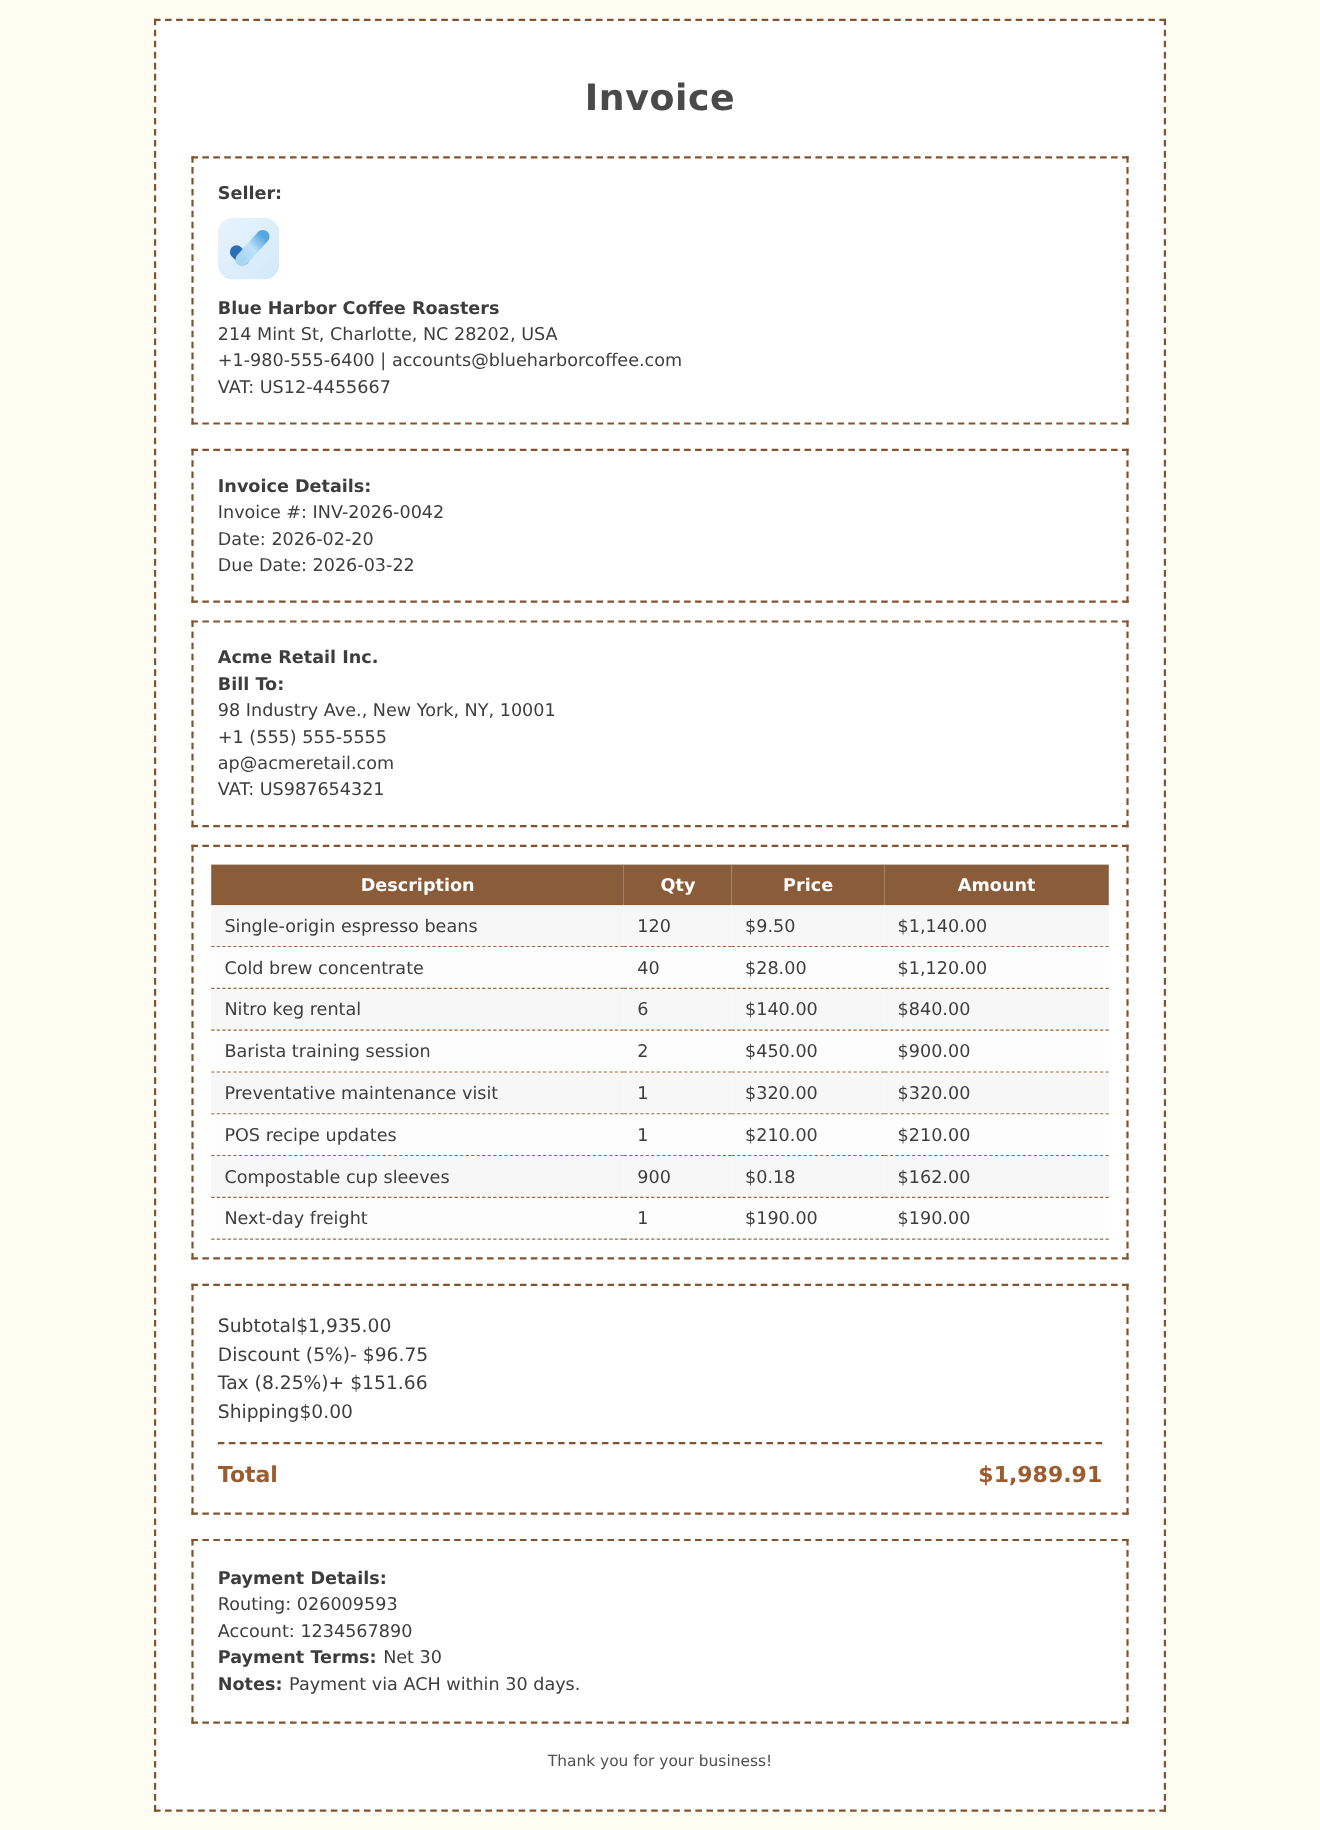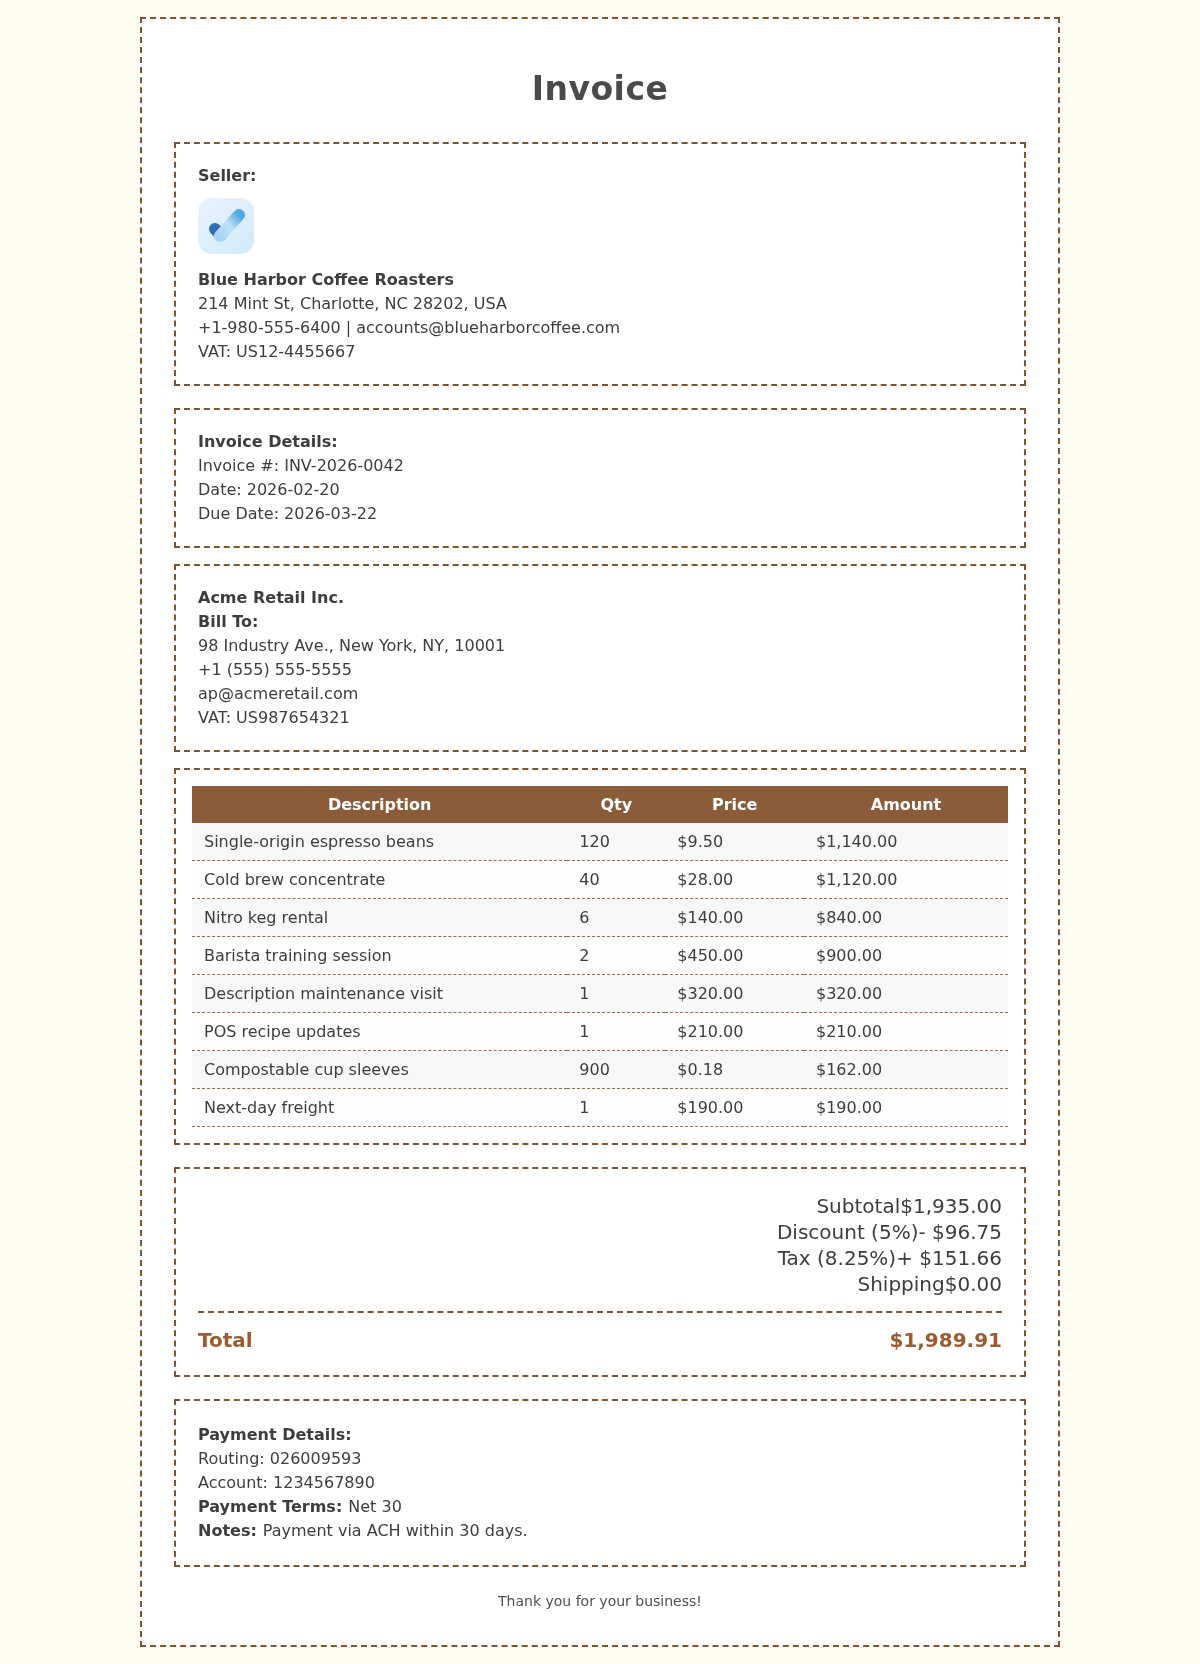--- a/index.html
+++ b/index.html
@@ -67,22 +67,22 @@
   table.items tbody tr:nth-child(odd)  { background: #f7f7f7; }
   table.items tbody tr:nth-child(even) { background: #fdfdfd; }
   .col-desc   { width: 46%; }
   .col-qty    { width: 12%; }
   .col-price  { width: 17%; }
   .col-amount { width: 25%; }
   
   .totals-box { padding: 24px 22px 20px 22px; }
   .trow {
     display: flex;
-    justify-content: flex-end;
-    font-size: 20px;
+    justify-content: flex-start;
+    font-size: 17px;
     line-height: 26px;
   }
   .totals-divider {
     border: none;
     border-top: 2px dashed #82542e;
     margin: 14px 0 12px 0;
   }
   .total-row {
     display: flex;
     justify-content: space-between;
@@ -183,21 +183,21 @@
             <td>$140.00</td>
             <td>$840.00</td>
           </tr>
           <tr>
             <td>Barista training session</td>
             <td>2</td>
             <td>$450.00</td>
             <td>$900.00</td>
           </tr>
           <tr>
-            <td>Description maintenance visit</td>
+            <td>Preventative maintenance visit</td>
             <td>1</td>
             <td>$320.00</td>
             <td>$320.00</td>
           </tr>
           <tr>
             <td>POS recipe updates</td>
             <td>1</td>
             <td>$210.00</td>
             <td>$210.00</td>
           </tr>

